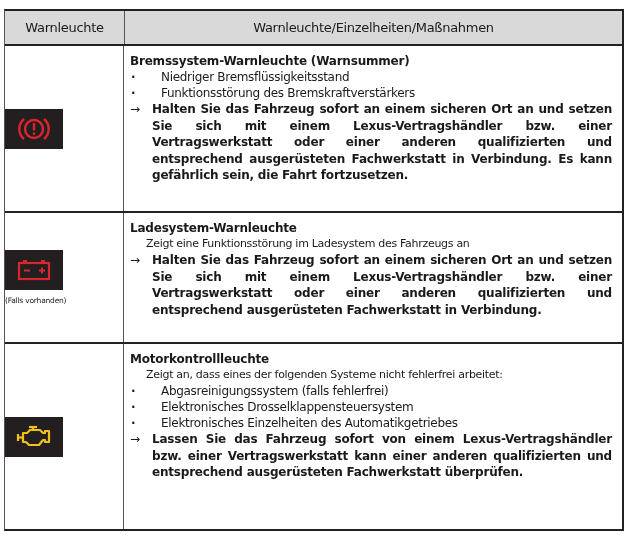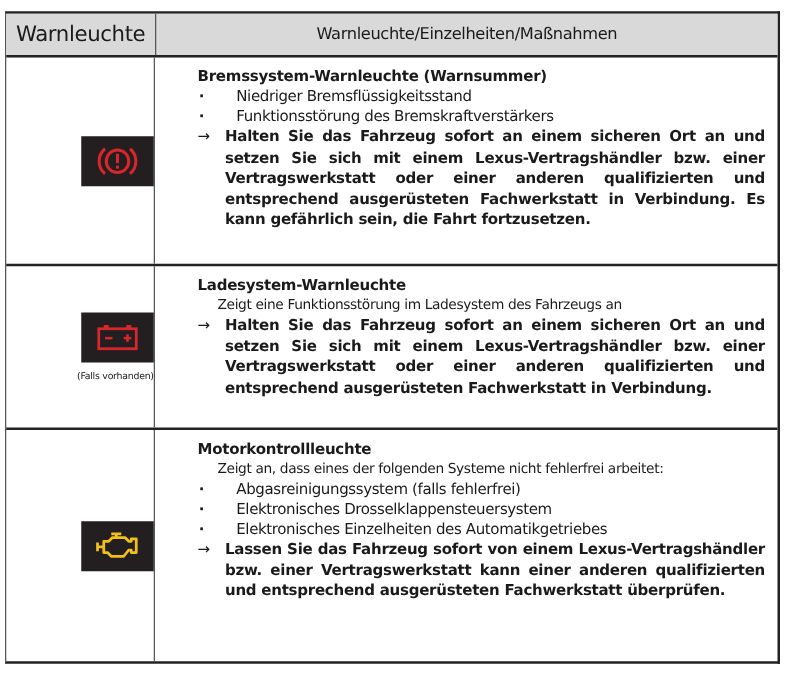--- a/index.html
+++ b/index.html
@@ -3,27 +3,27 @@
 <meta charset="utf-8">
 <style>
   html, body { margin: 0; padding: 0; background: #ffffff; }
   body { width: 630px; height: 538px; position: relative; overflow: hidden;
          font-family: "DejaVu Sans", sans-serif; color: #1a1a1a; }
   .tbl { position: absolute; left: 4px; top: 9px; width: 620px;
          border-top: 2px solid #222; border-right: 2px solid #222;
          border-bottom: 2px solid #222; border-left: 1px solid #555; box-sizing: border-box; }
   .hdr { display: flex; height: 33px; background: #d9d9d9; border-bottom: 2px solid #222; }
   .hdr .c1 { width: 119px; border-right: 1px solid #555; display: flex; align-items: center; justify-content: center;
-             font-size: 17px; letter-spacing: -0.3px; }
+             font-size: 13px; letter-spacing: -0.3px; }
   .hdr .c2 { flex: 1; display: flex; align-items: center; justify-content: center; font-size: 13px; letter-spacing: -0.3px; }
   .row { display: flex; border-bottom: 2px solid #222; }
   .row:last-child { border-bottom: none; }
   .row .c1 { width: 119px; border-right: 1px solid #555; display: flex; flex-direction: column;
-             align-items: flex-end; justify-content: center; box-sizing: border-box; }
-  .row .c2 { flex: 1; padding: 7px 10px 6px 6px; box-sizing: border-box; margin-left: 28px; }
+             align-items: flex-start; justify-content: center; box-sizing: border-box; }
+  .row .c2 { flex: 1; padding: 7px 10px 6px 6px; box-sizing: border-box; }
   .title { font-weight: bold; font-size: 12px; line-height: 16px; letter-spacing: -0.2px; }
   .line { font-size: 11px; line-height: 16px; padding-left: 16px; letter-spacing: -0.3px; }
   .bullet { font-size: 12px; line-height: 16px; padding-left: 16px; position: relative; letter-spacing: -0.3px; }
   .bullet::before { content: "·"; position: absolute; left: 1px; font-weight: bold; }
   .bullet span { padding-left: 15px; }
   .action { font-weight: bold; font-size: 12px; line-height: 16.5px; position: relative; padding-left: 22px;
             text-align: justify; letter-spacing: -0.2px; }
   .action .arrow { position: absolute; left: 0; top: 0; font-weight: normal; }
   .icon-box { width: 58px; height: 40px; background: #231f20; display: flex; align-items: center; justify-content: center; }
   .note { font-size: 7.5px; margin-top: 6px; letter-spacing: -0.2px; }

